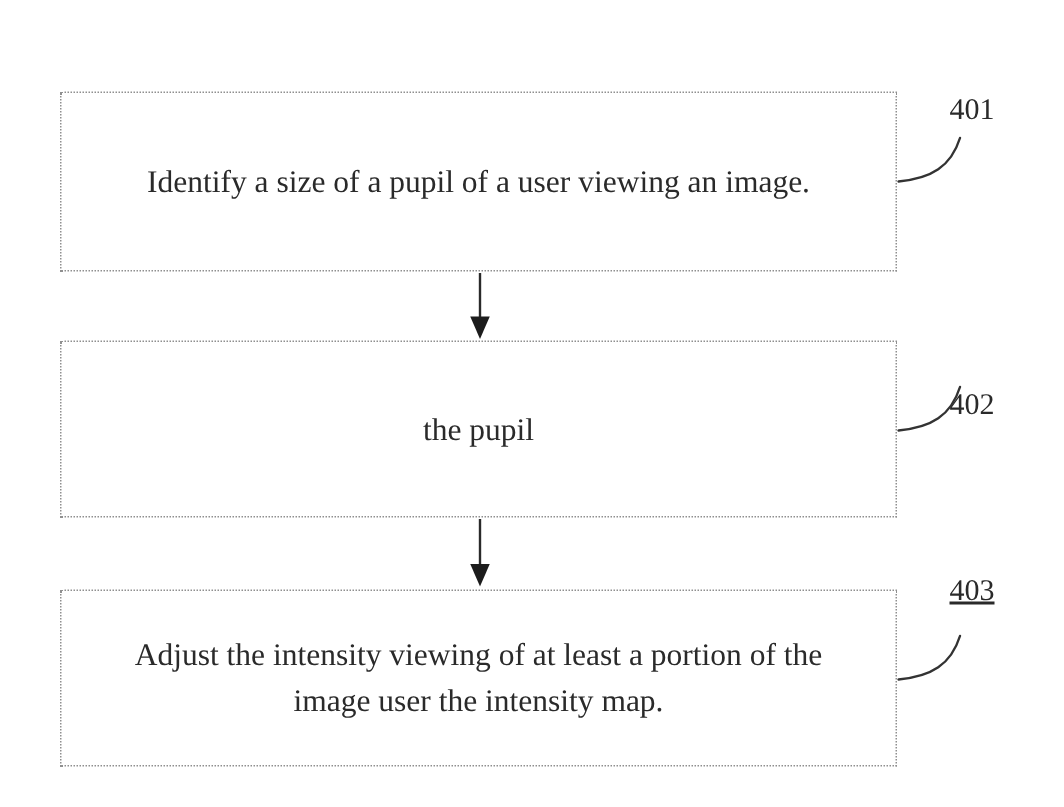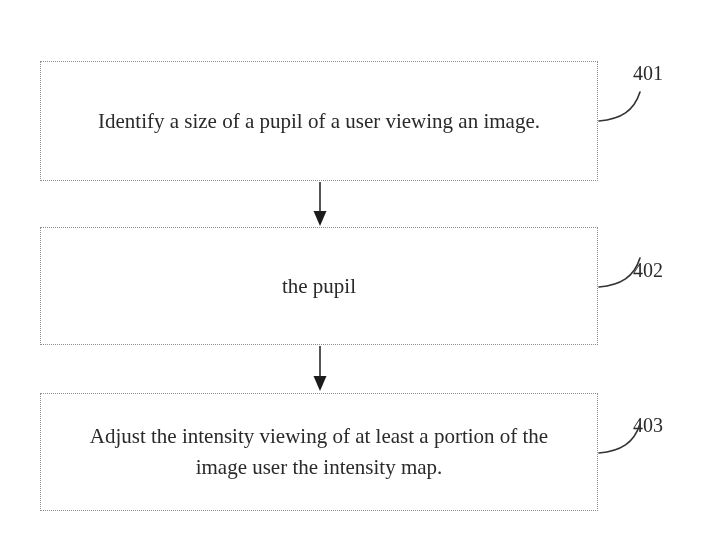--- a/index.html
+++ b/index.html
@@ -41,21 +41,21 @@
     position: absolute;
     left: 622px;
     width: 52px;
     text-align: center;
     font-size: 20px;
     line-height: 26px;
     color: #2a2a2a;
   }
   #ref-401 { top: 60px; }
   #ref-402 { top: 226px; margin-top: 31px; }
-  #ref-403 { top: 412px; }
+  #ref-403 { top: 381px; text-decoration: underline; }
   #connector-layer {
     position: absolute;
     left: 0;
     top: 0;
     width: 709px;
     height: 538px;
     pointer-events: none;
   }
 </style>
 </head>

